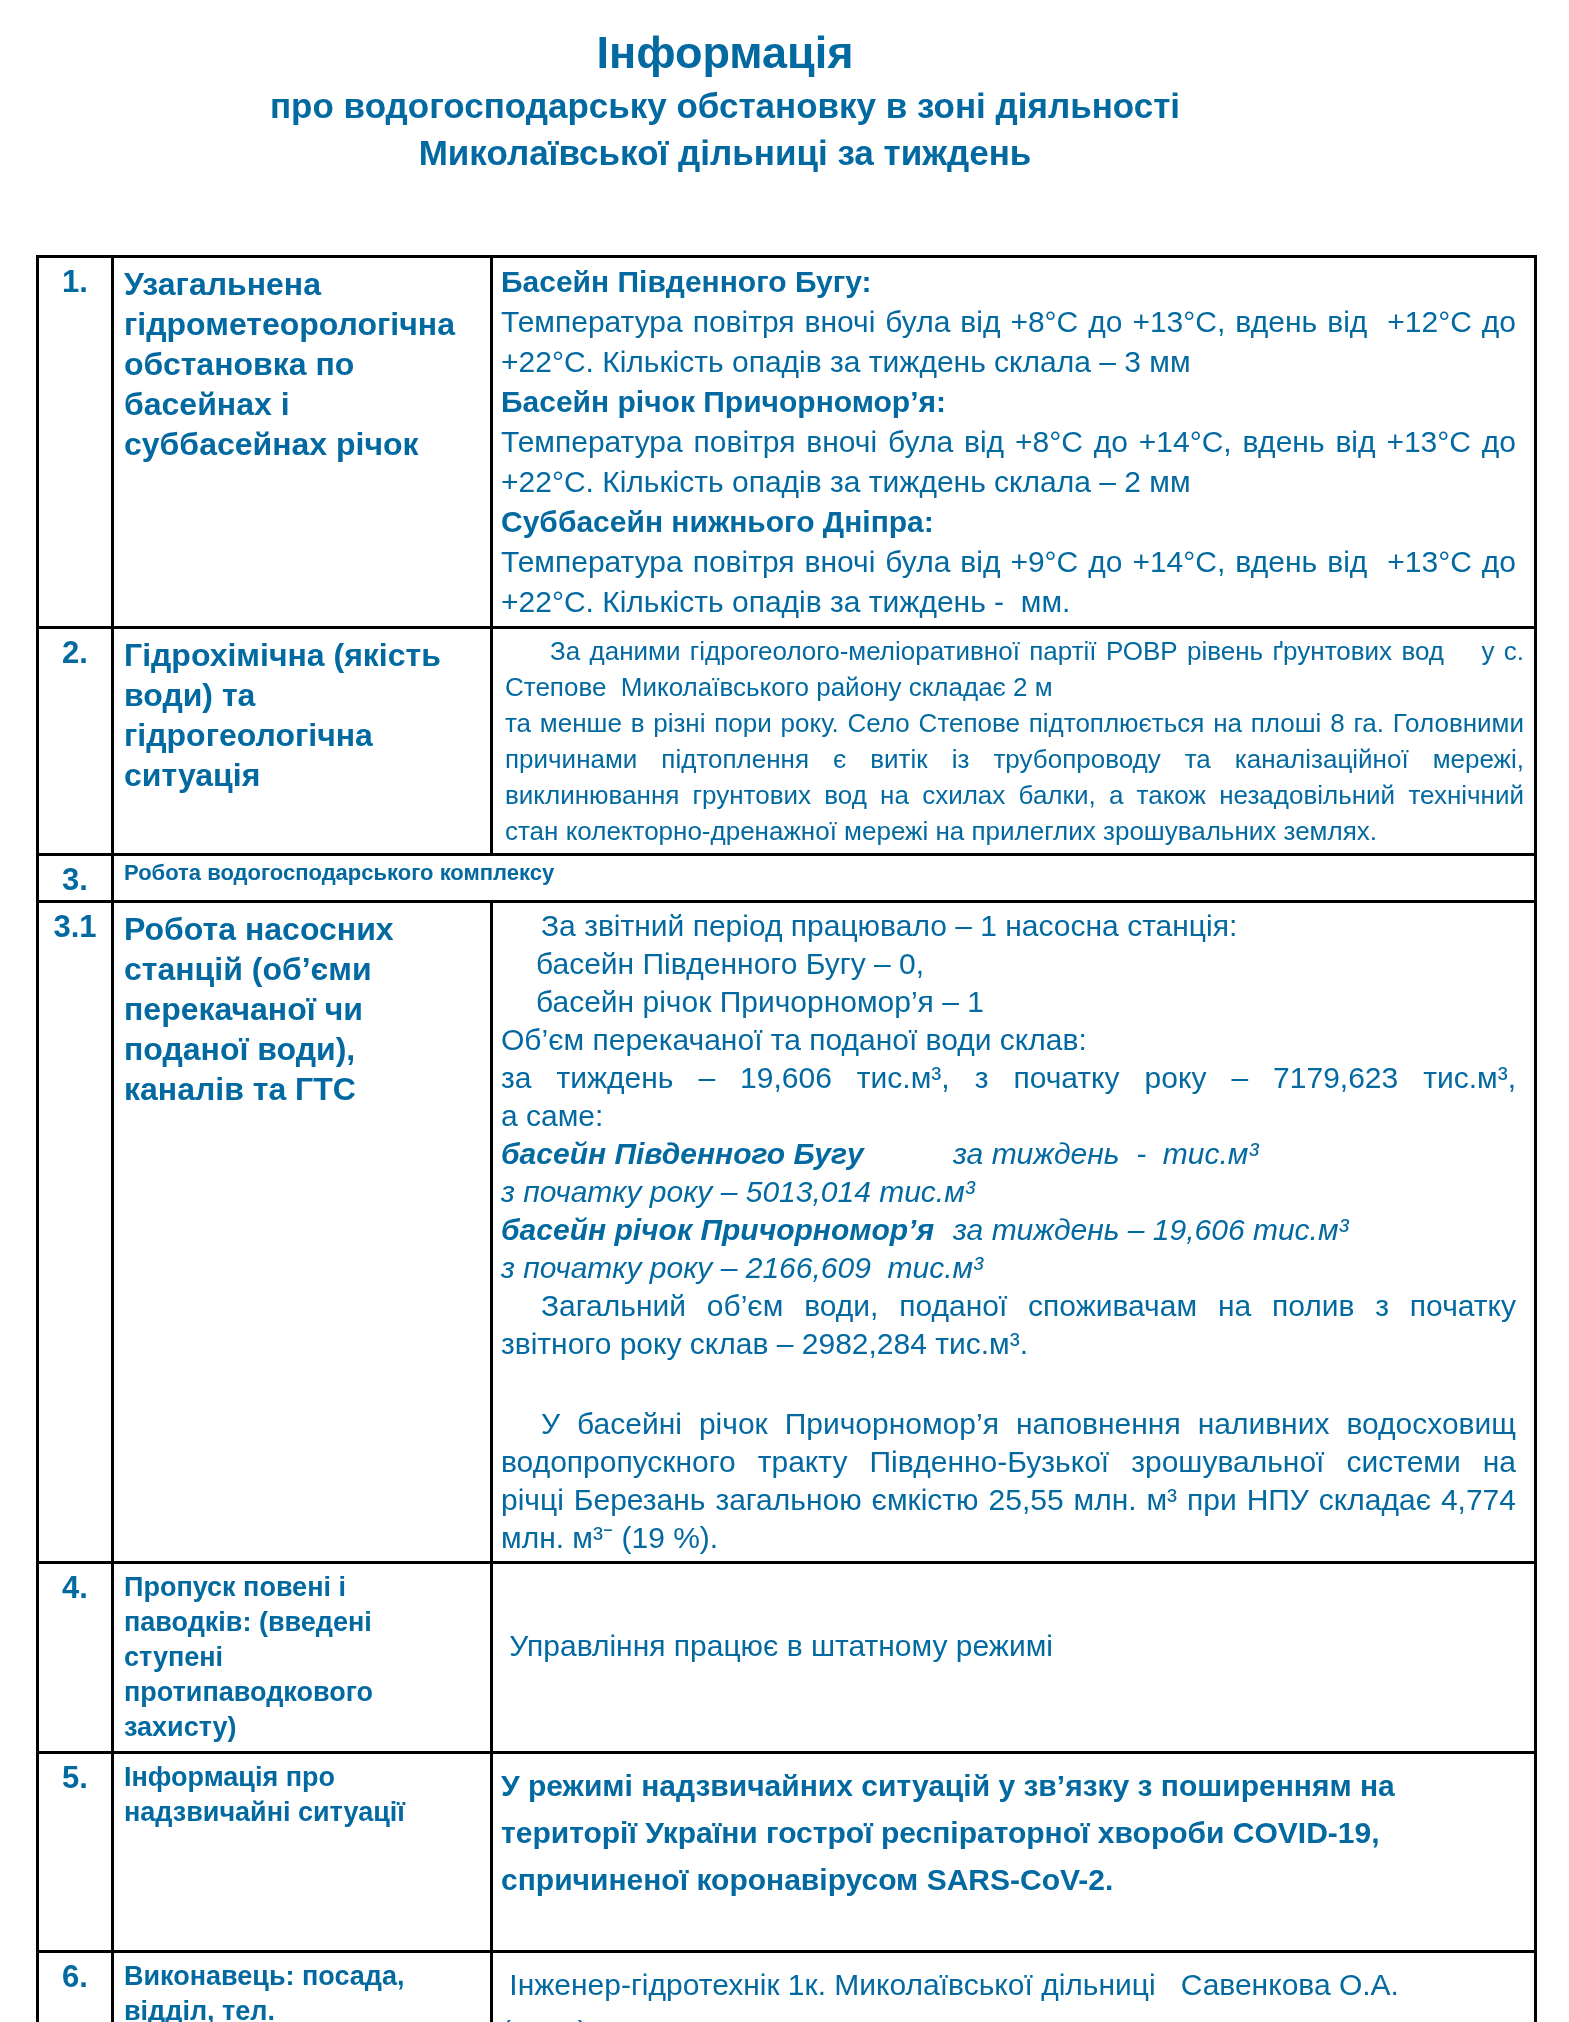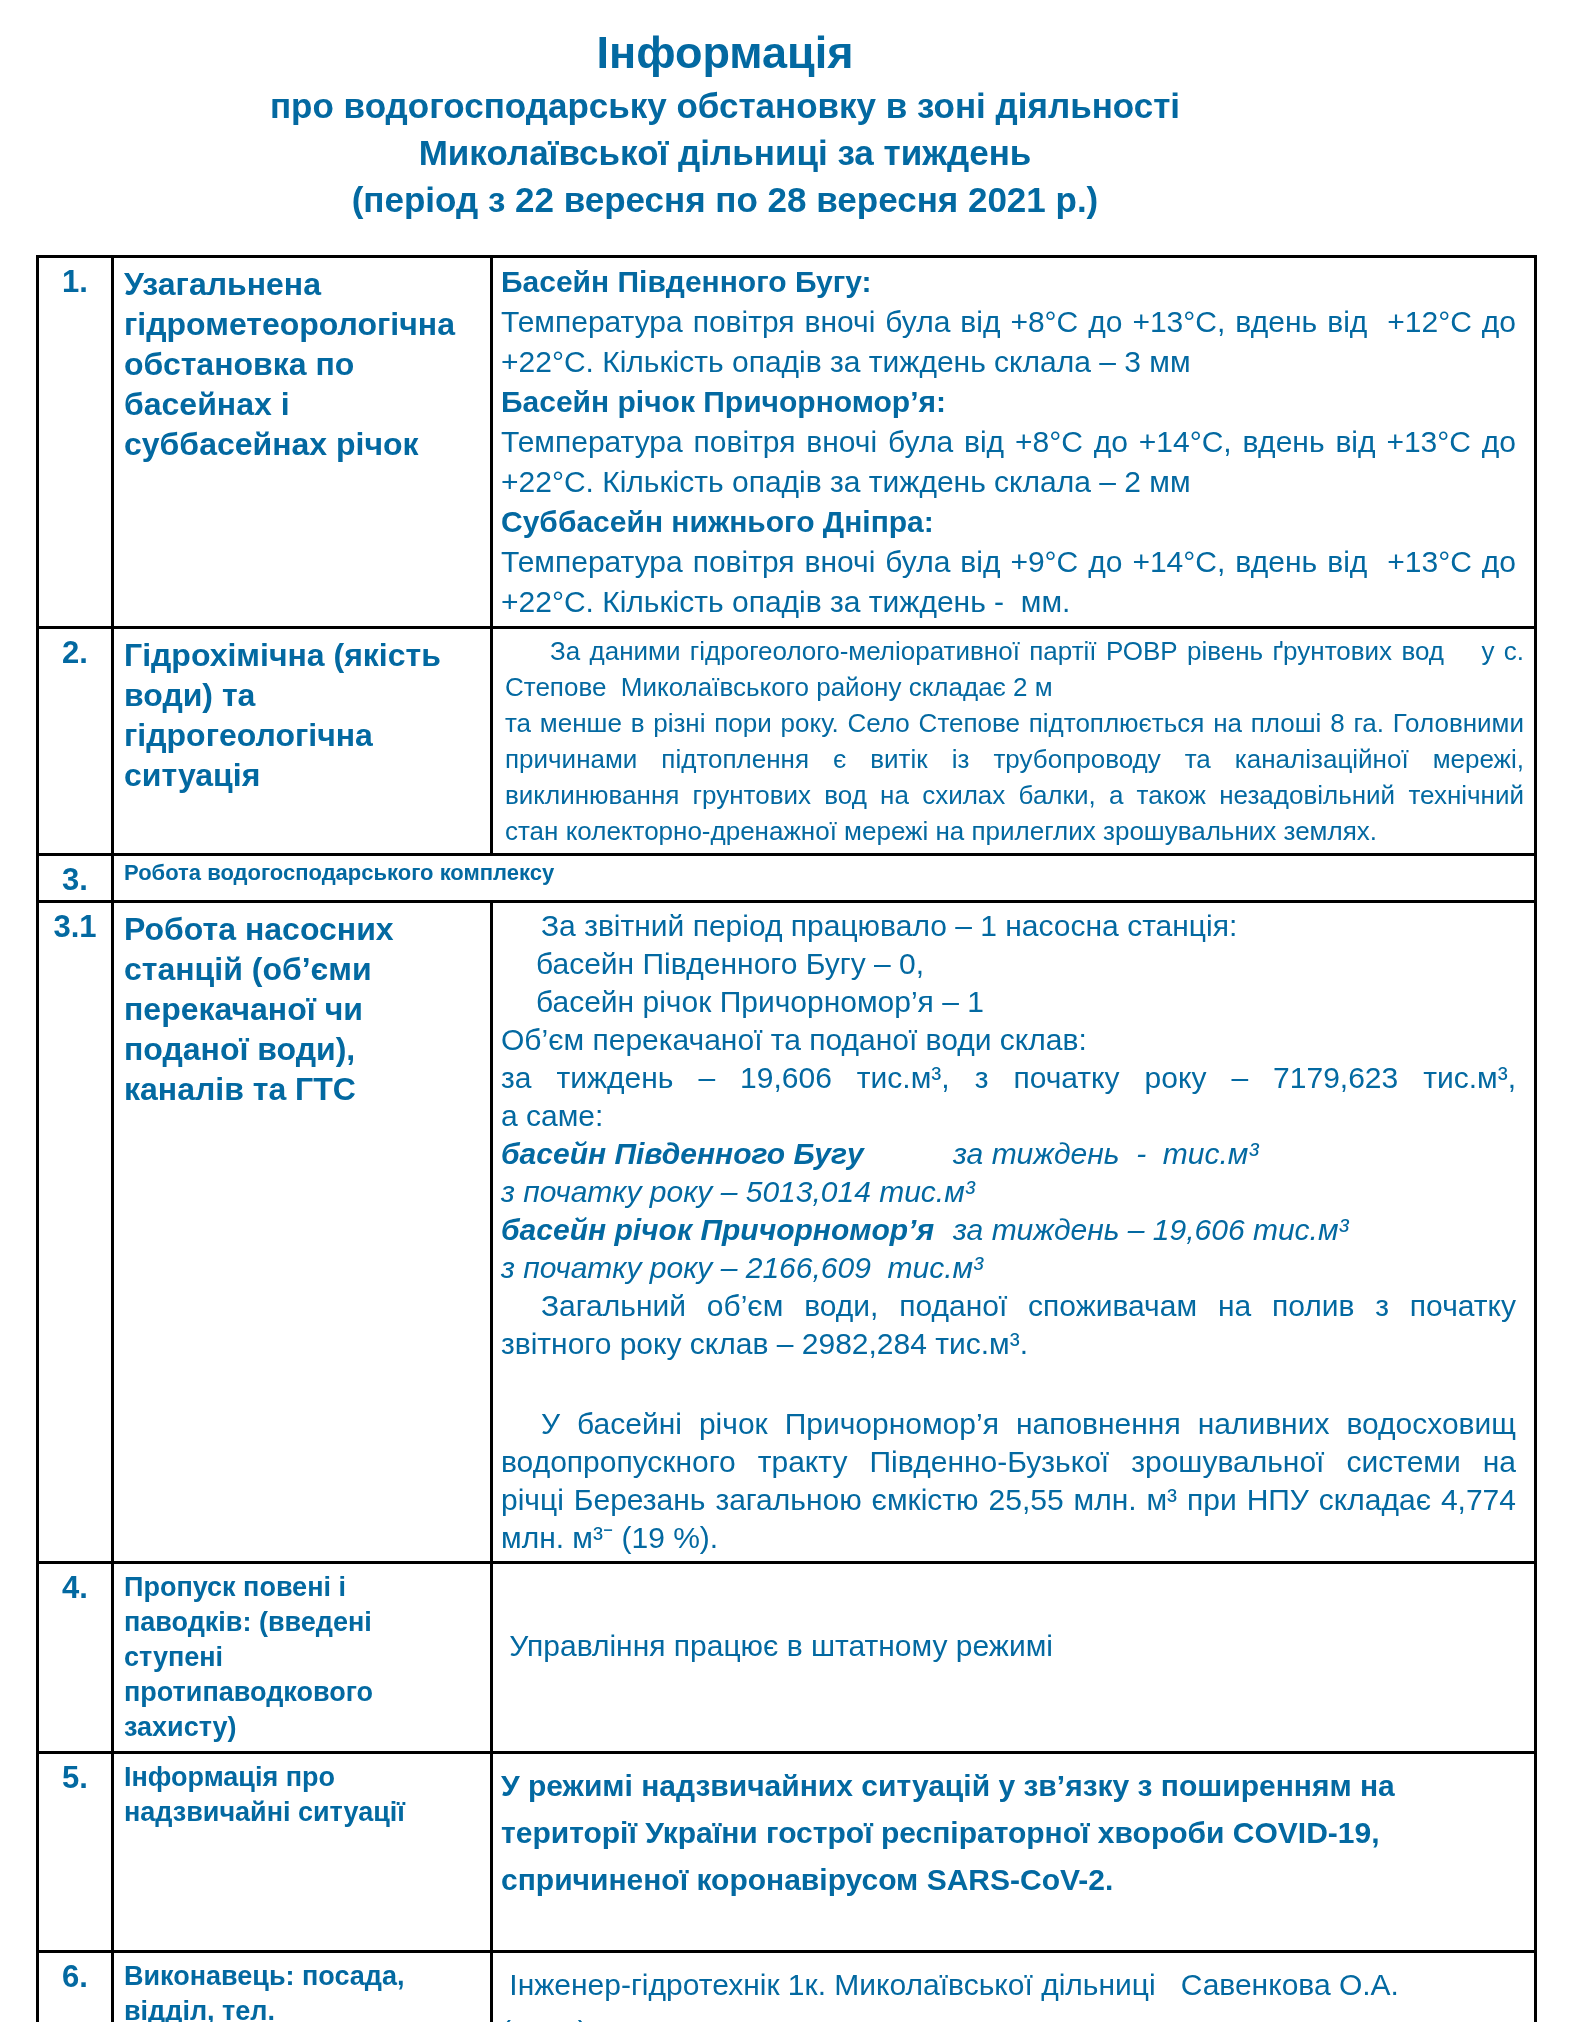--- a/index.html
+++ b/index.html
@@ -108,21 +108,20 @@
 </style>
 </head>
 <body>
 
 <div class="page">
 
   <div class="title-block">
     <div class="t1">Інформація</div>
     <div class="t2">про водогосподарську обстановку в зоні діяльності</div>
     <div class="t2">Миколаївської дільниці за тиждень</div>
-    <div class="t2">(період з 22 вересня по 28 вересня 2021 р.)</div>
   </div>
 
   <table class="doc">
     <colgroup>
         <col class="c-num">
         <col class="c-label">
         <col>
       </colgroup>
 
     <tbody>

